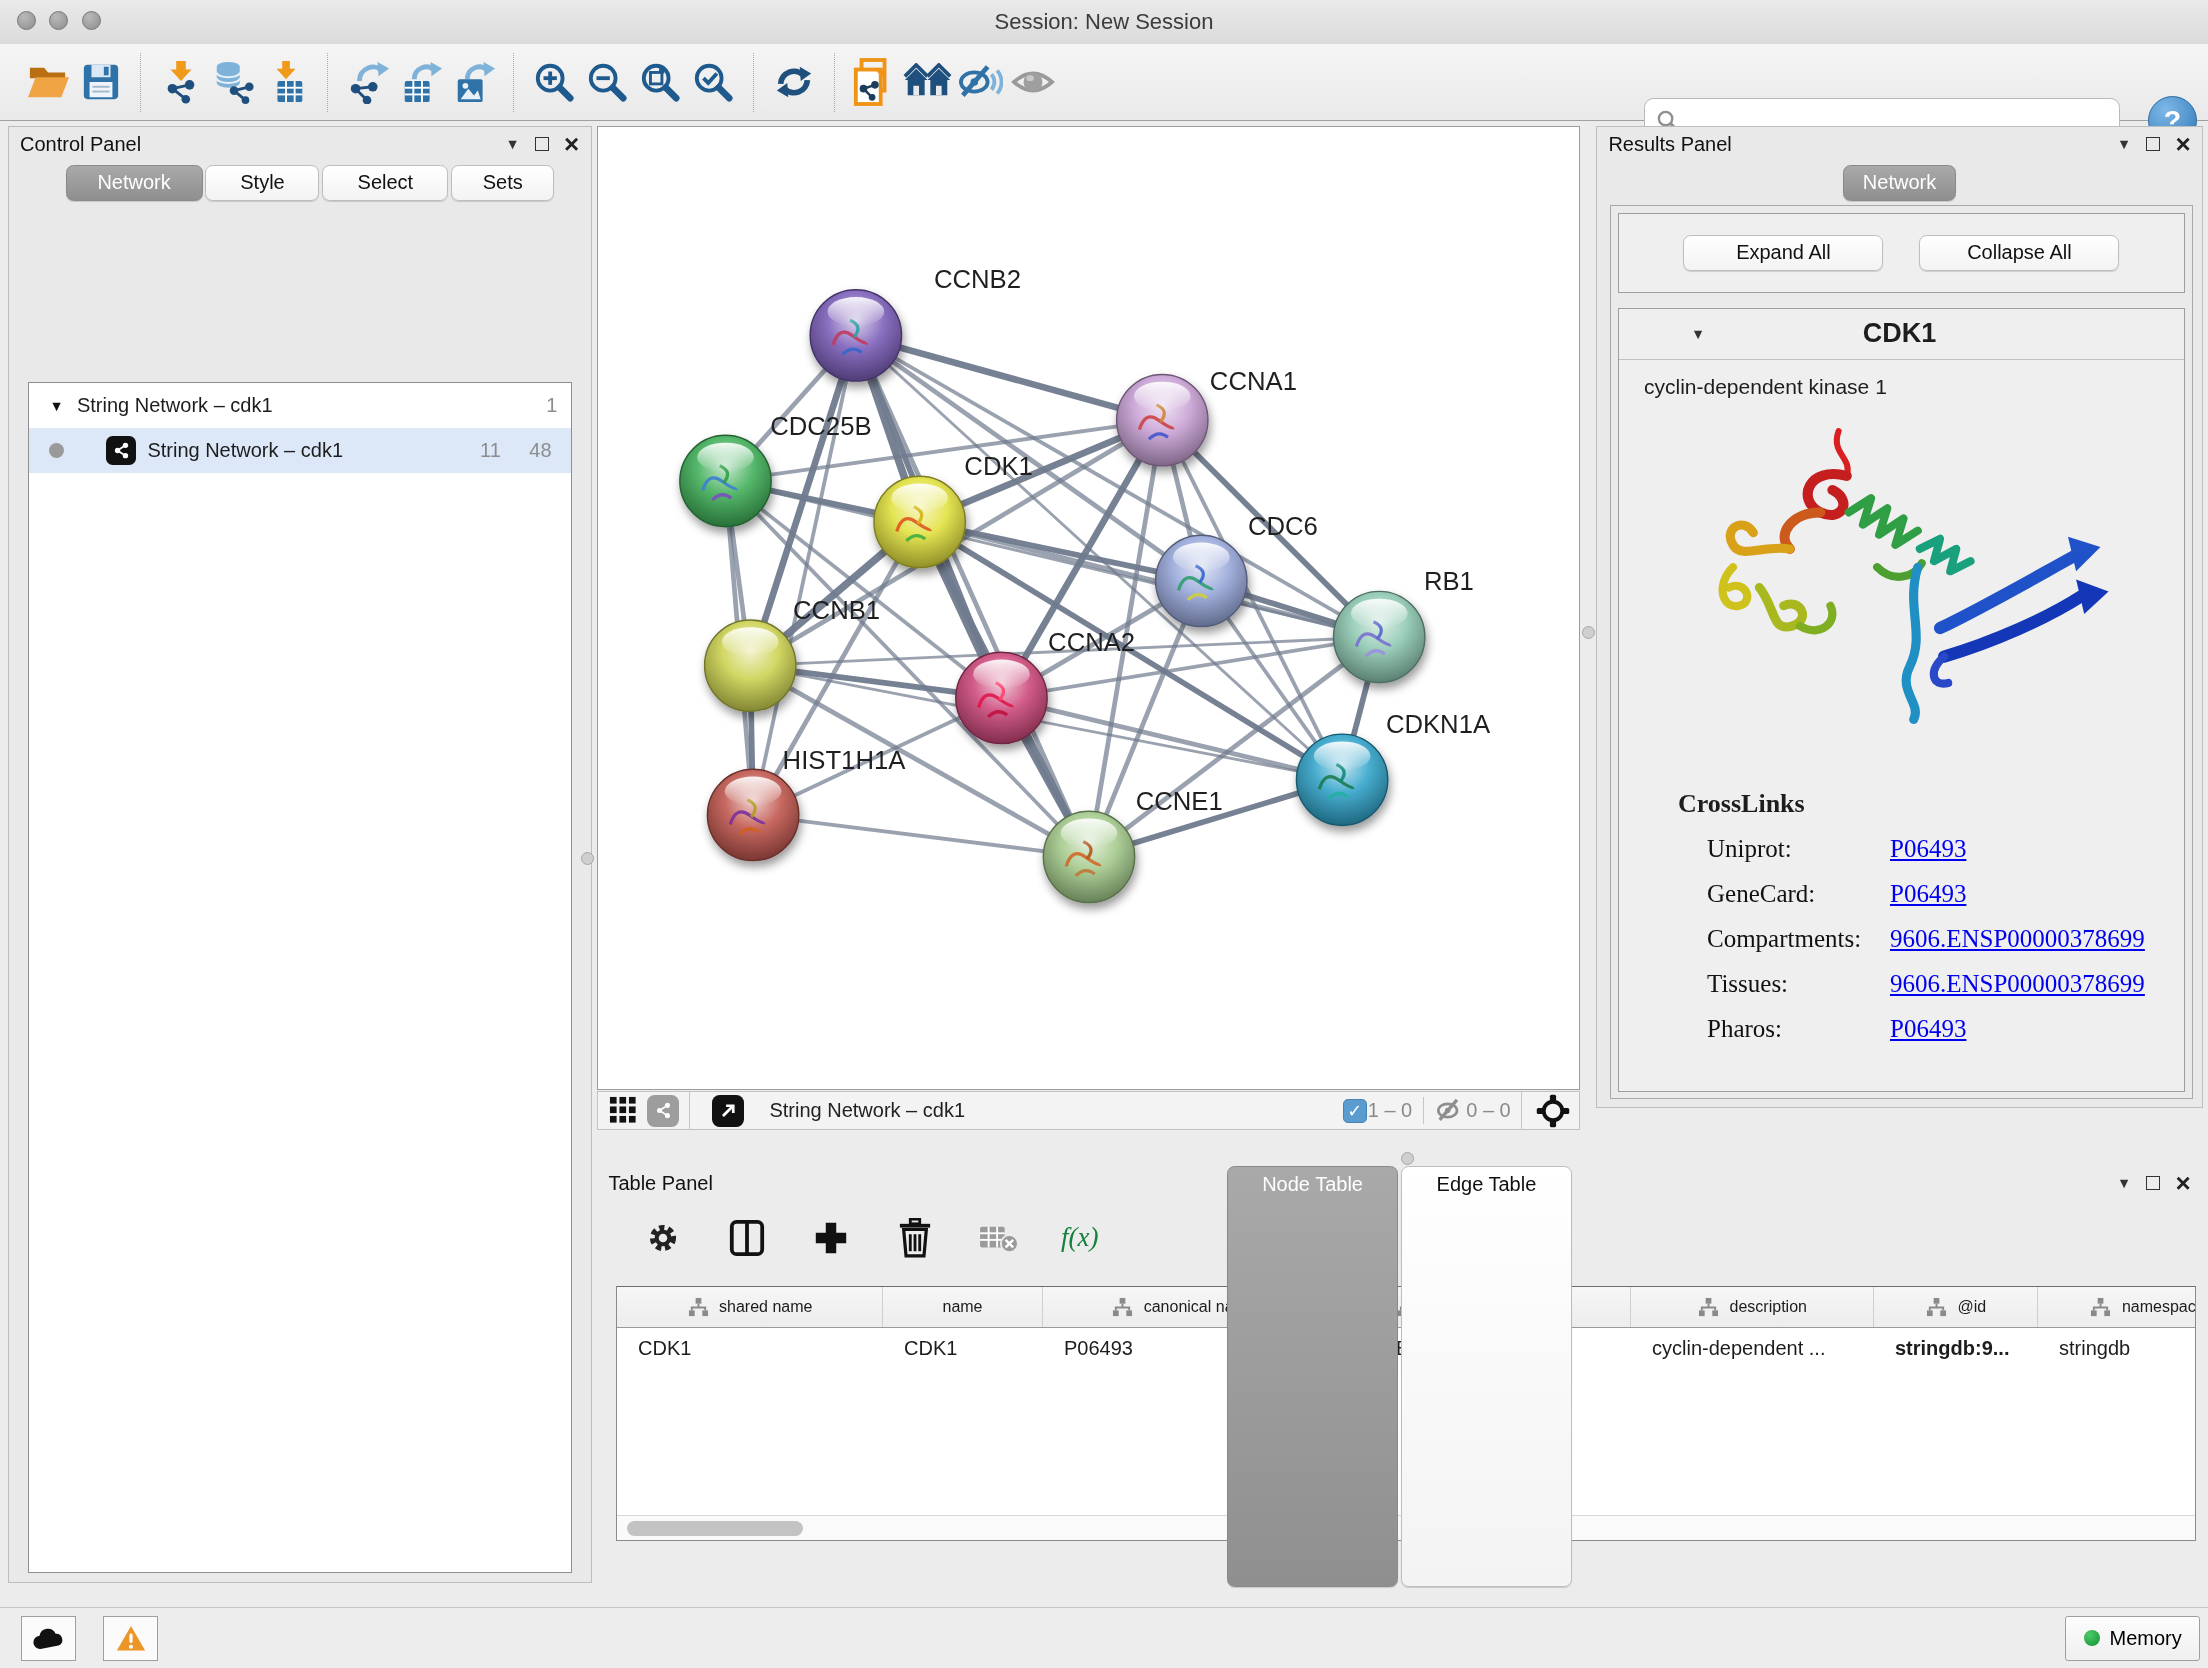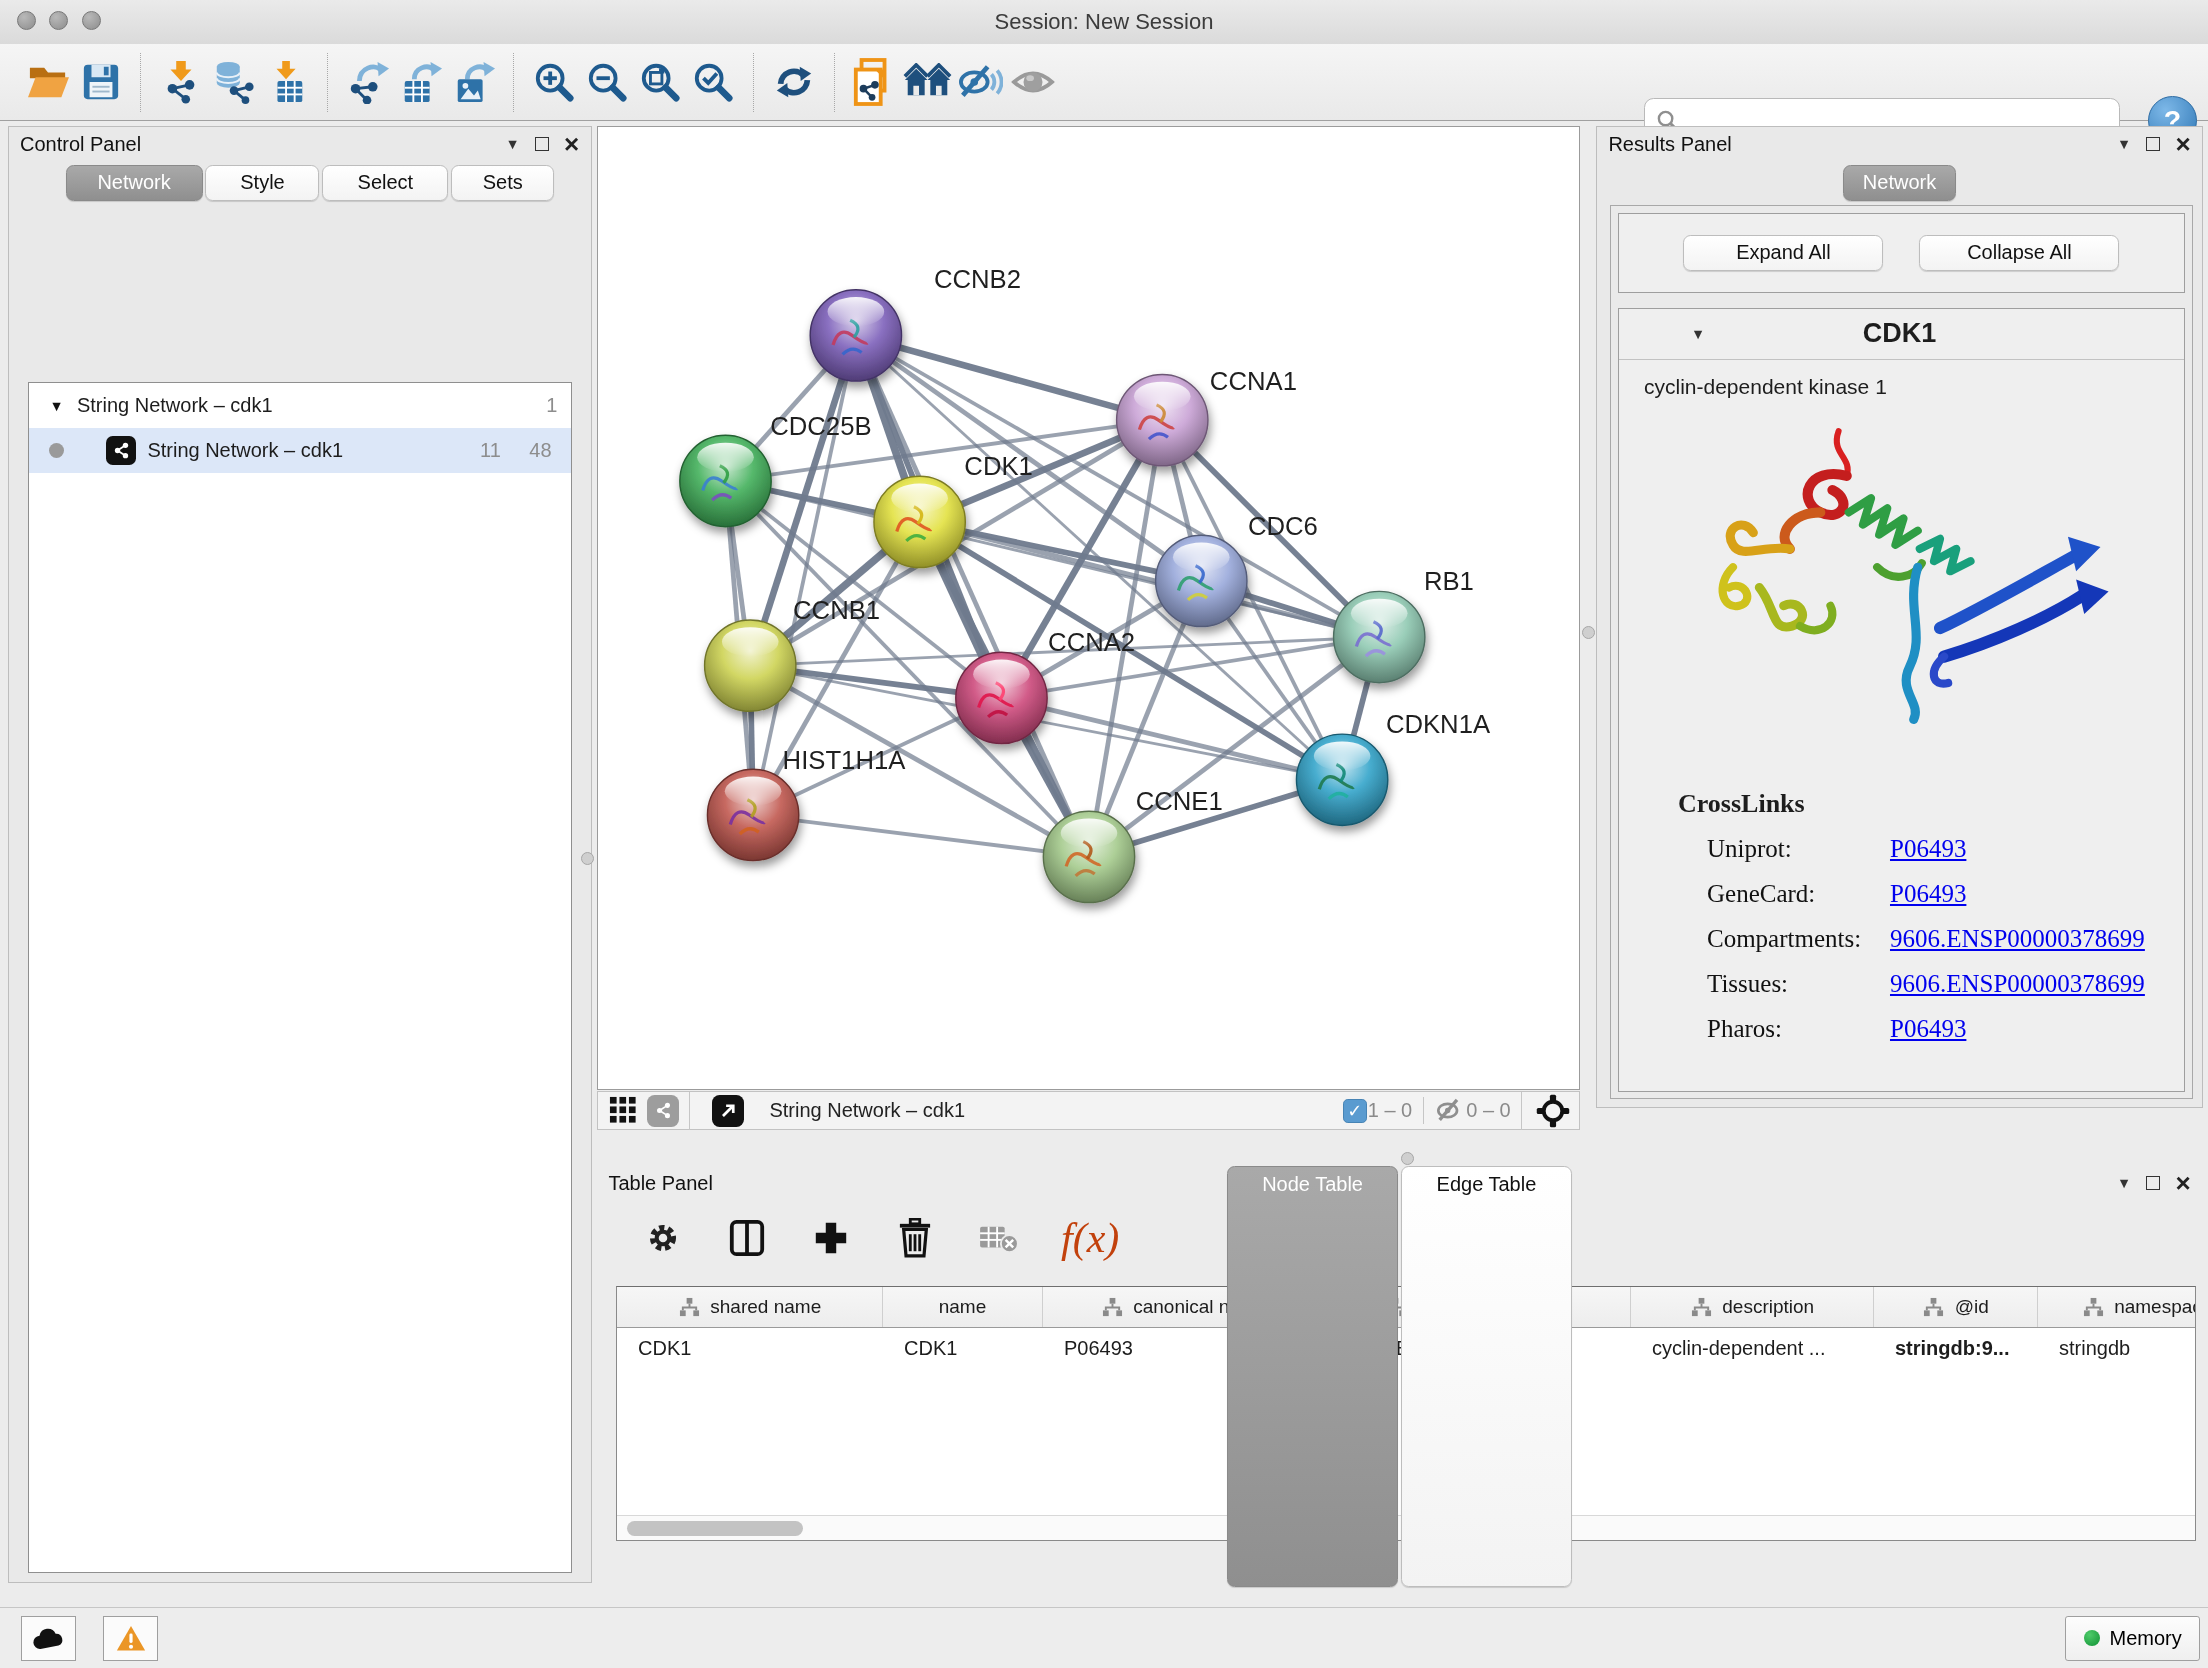--- a/index.html
+++ b/index.html
@@ -75,24 +75,24 @@
   .protein-img { height:354px; display:flex; justify-content:center; align-items:center; margin-top:11.4px; }
   .xl-head { font-family:"Liberation Serif", serif; font-weight:bold; font-size:26px; margin:25px 0 7.6px 59px; }
   .xl-row { font-family:"Liberation Serif", serif; font-size:25px; margin-left:88px; height:45px; display:flex; align-items:center; }
   .xl-row .lab { width:183px; color:#111; }
   .xl-row a { color:#0000ee; text-decoration:underline; }
 
   
   .table-panel { position:absolute; left:597px; top:1166px; width:1605px; height:434px; background:#ececec; }
   .tp-toolbar { display:flex; align-items:center; gap:40px; margin:13.3px 0 0 44px; height:49px; }
   .tp-toolbar .tbtn { width:44px; height:48px; }
-  .fx { font-family:"Liberation Serif", serif; font-style:italic; font-size:42px; color:#c2410c; }
+  .fx { font-family:"Liberation Serif", serif; font-style:italic; font-size:27px; color:#15803d; }
   .table-box { position:absolute; left:19px; right:5.7px; top:120px; height:255px; background:#fff; border:1px solid #8a8a8a; border-top:1.9px solid #6e6e6e; overflow:hidden; }
   .thead { display:flex; height:41px; background:linear-gradient(#f6f6f6,#ededed); border-bottom:1.9px solid #9a9a9a; }
-  .th { display:flex; align-items:center; justify-content:center; gap:9.5px; font-size:19px; color:#1c1c1c; border-right:1px solid #cfcfcf; flex-shrink:0; }
+  .th { display:flex; align-items:center; justify-content:center; gap:9.5px; font-size:16px; color:#1c1c1c; border-right:1px solid #cfcfcf; flex-shrink:0; }
   .trow { display:flex; height:40px; }
   .td { display:flex; align-items:center; padding-left:21px; font-size:20px; flex-shrink:0; }
   .hscroll { position:absolute; left:0; right:0; bottom:0; height:25px; background:#fafafa; border-top:1px solid #d8d8d8; }
   .hthumb { position:absolute; left:9.5px; top:4.8px; width:176px; height:15px; border-radius:7.6px; background:#c3c3c3; }
   .tp-tabs { display:flex; justify-content:center; gap:2.9px; margin-top:141px; position:relative; top:0; }
   .tp-tabs .pill { min-width:152px; }
 
   
   .statusbar { position:absolute; left:0; top:1607px; width:2208px; height:61px; background:#ededed; border-top:1px solid #c6c6c6; }
   .sq-btn { position:absolute; top:7.6px; width:55px; height:45px; background:#fbfbfb; border:1.9px solid #9f9f9f; display:flex; align-items:center; justify-content:center; cursor:pointer; }

